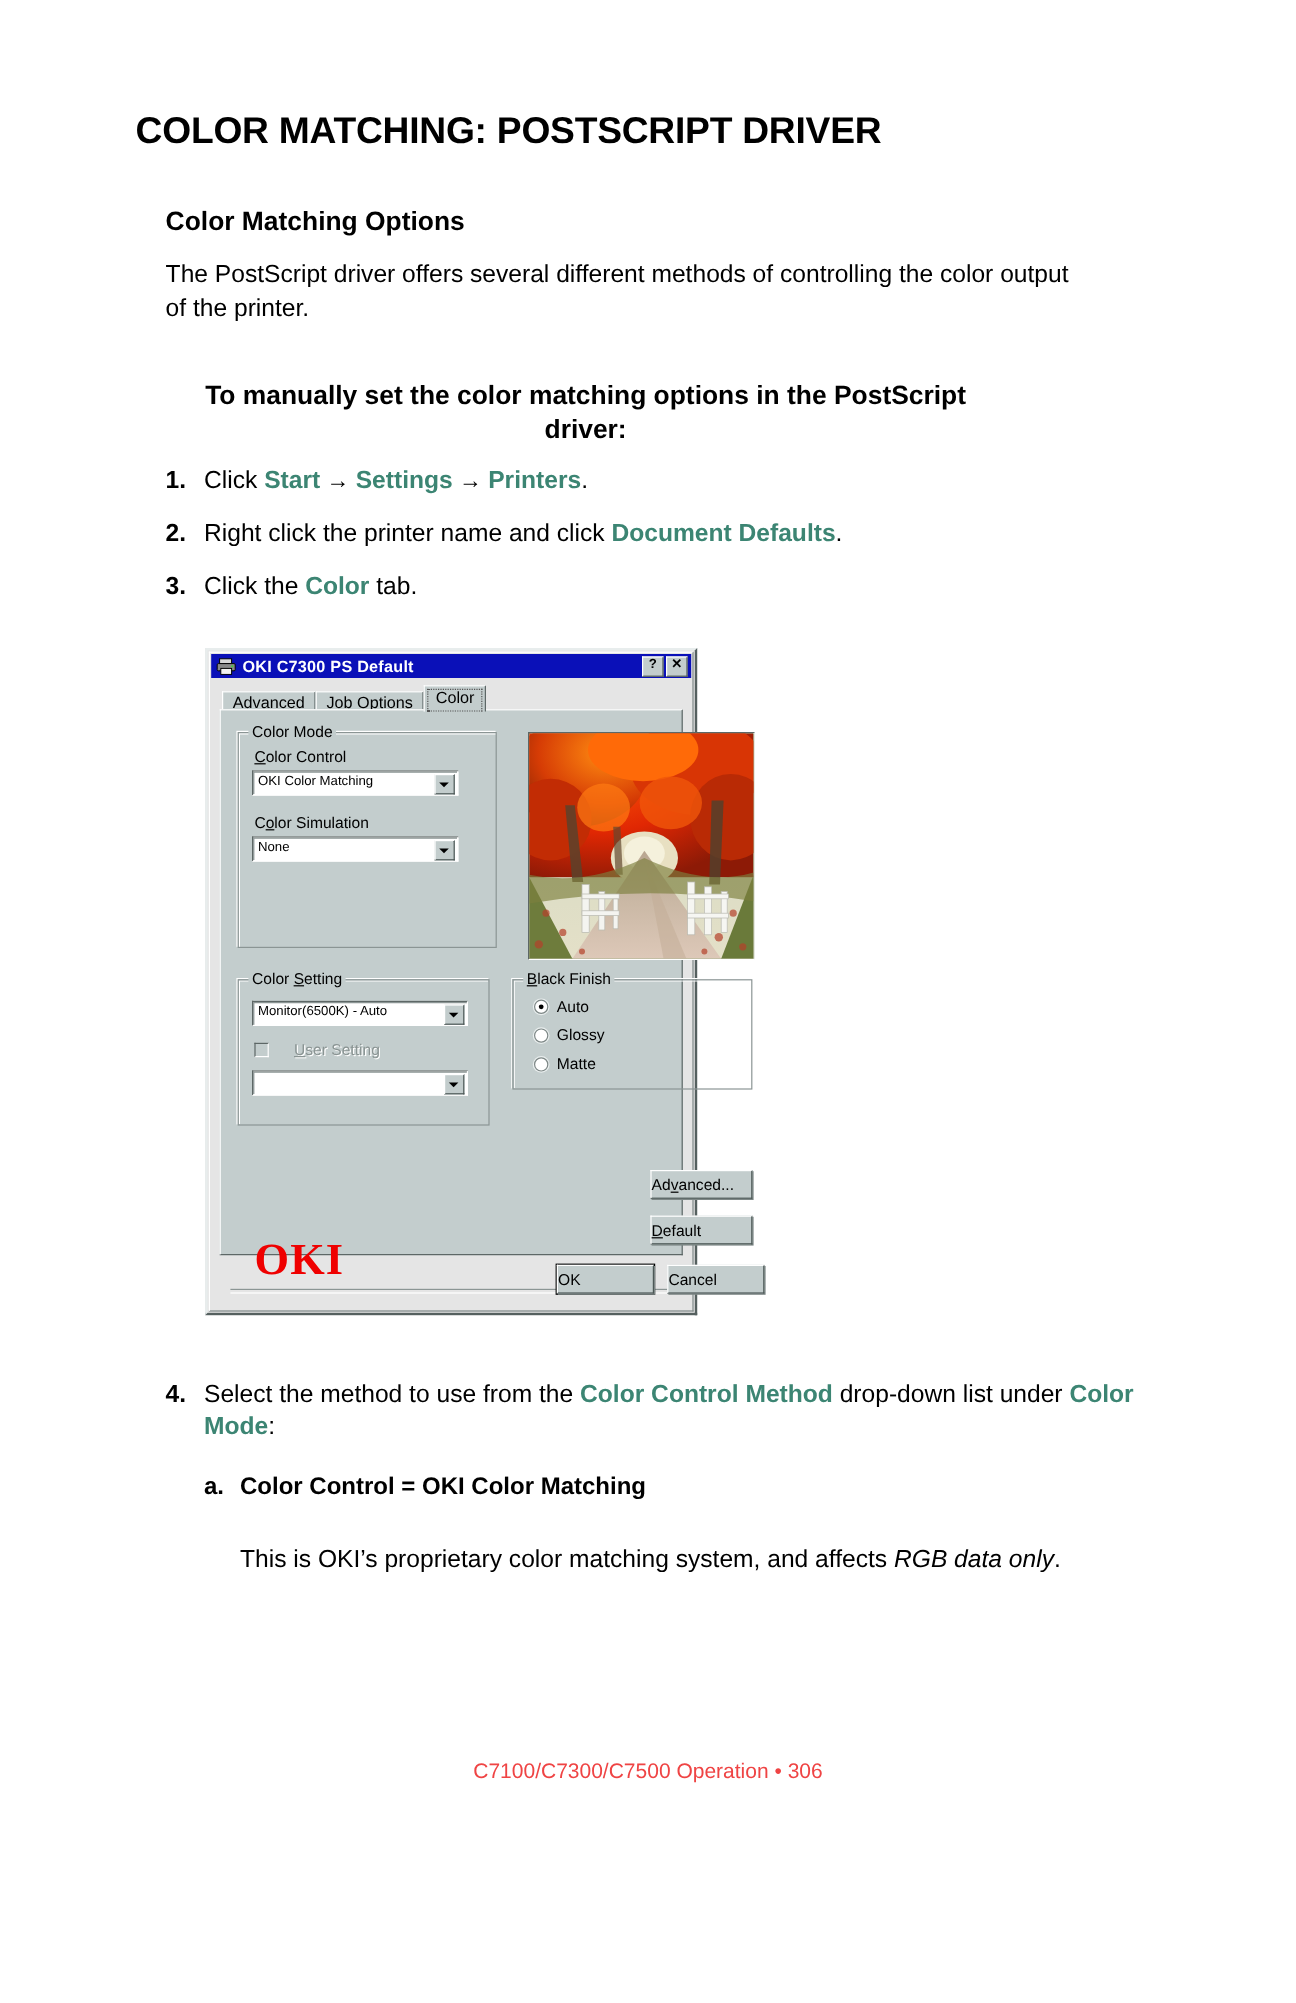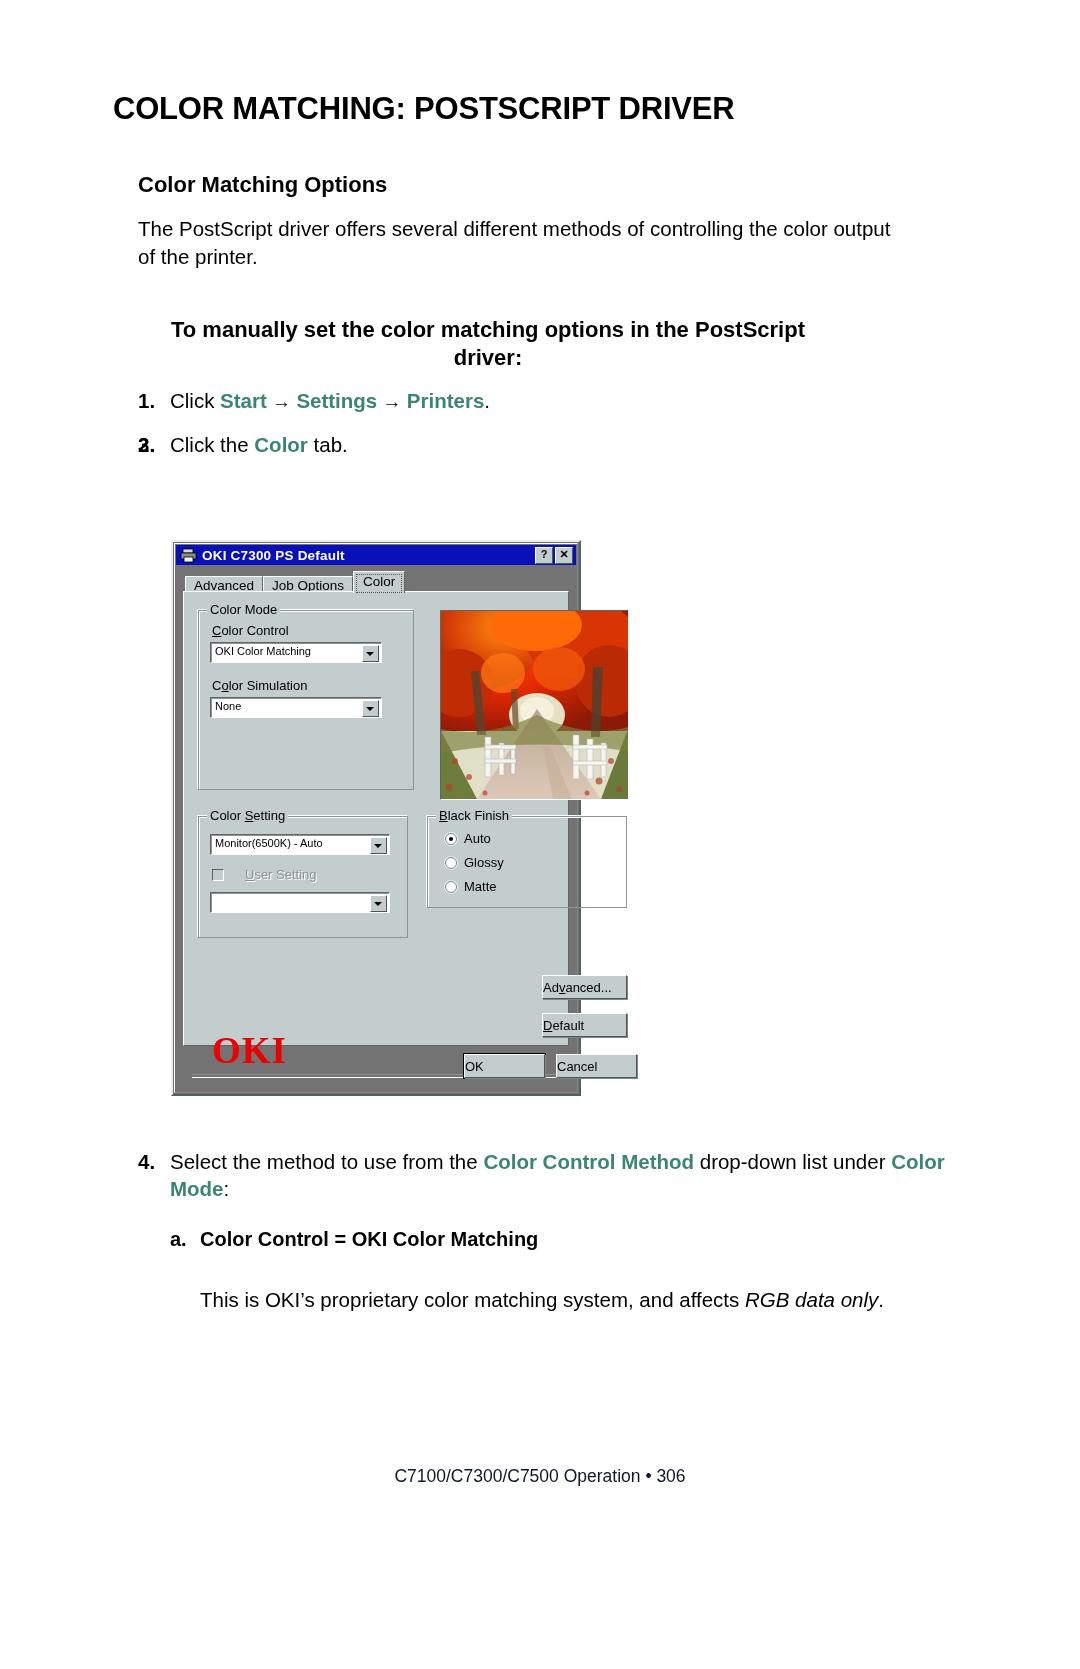--- a/index.html
+++ b/index.html
@@ -49,27 +49,27 @@
     padding-left:30px;position:relative;
   }
   .after .sub-a .lett{position:absolute;left:0;top:0;}
   .after .para{
     font-size:20.5px;line-height:1.33;margin:35px 0 0 87px;width:720px;
   }
   .after .para em{font-style:italic;}
 
   .footer{
     position:absolute;left:0;top:1466px;width:1080px;text-align:center;
-    font-size:17.5px;color:#0f172a;
+    font-size:17.5px;color:#ef4444;
   }
 
   
   .dlg{
     position:absolute;left:171px;top:540px;width:410px;height:556px;
-    background:#737373;
+    background:#e5e5e5;
     border-top:2px solid #e8eded;border-left:2px solid #e8eded;
     border-right:2px solid #55605f;border-bottom:2px solid #55605f;
     box-sizing:border-box;
     font-family:"Liberation Sans", sans-serif;
   }
   .dlg-inner{
     position:absolute;inset:1px;
     border-top:1px solid #ffffff;border-left:1px solid #ffffff;
     border-right:1px solid #7d8786;border-bottom:1px solid #7d8786;
   }
@@ -217,20 +217,23 @@
 
     <ol class="steps">
       <li>
         <span class="num">1.</span>
         <span>
           <span>Click </span><span class="accent">Start</span><span class="arrow"> → </span><span class="accent">Settings</span><span class="arrow"> → </span><span class="accent">Printers</span><span>.</span>
         </span>
       </li>
       <li>
         <span class="num">2.</span>
+        <span>
+          <span>Right click the printer name and click </span><span class="accent">Document Defaults</span><span>.</span>
+        </span>
       </li>
       <li>
         <span class="num">3.</span>
         <span>
           <span>Click the </span><span class="accent">Color</span><span> tab.</span>
         </span>
       </li>
     </ol>
   </div>
 

